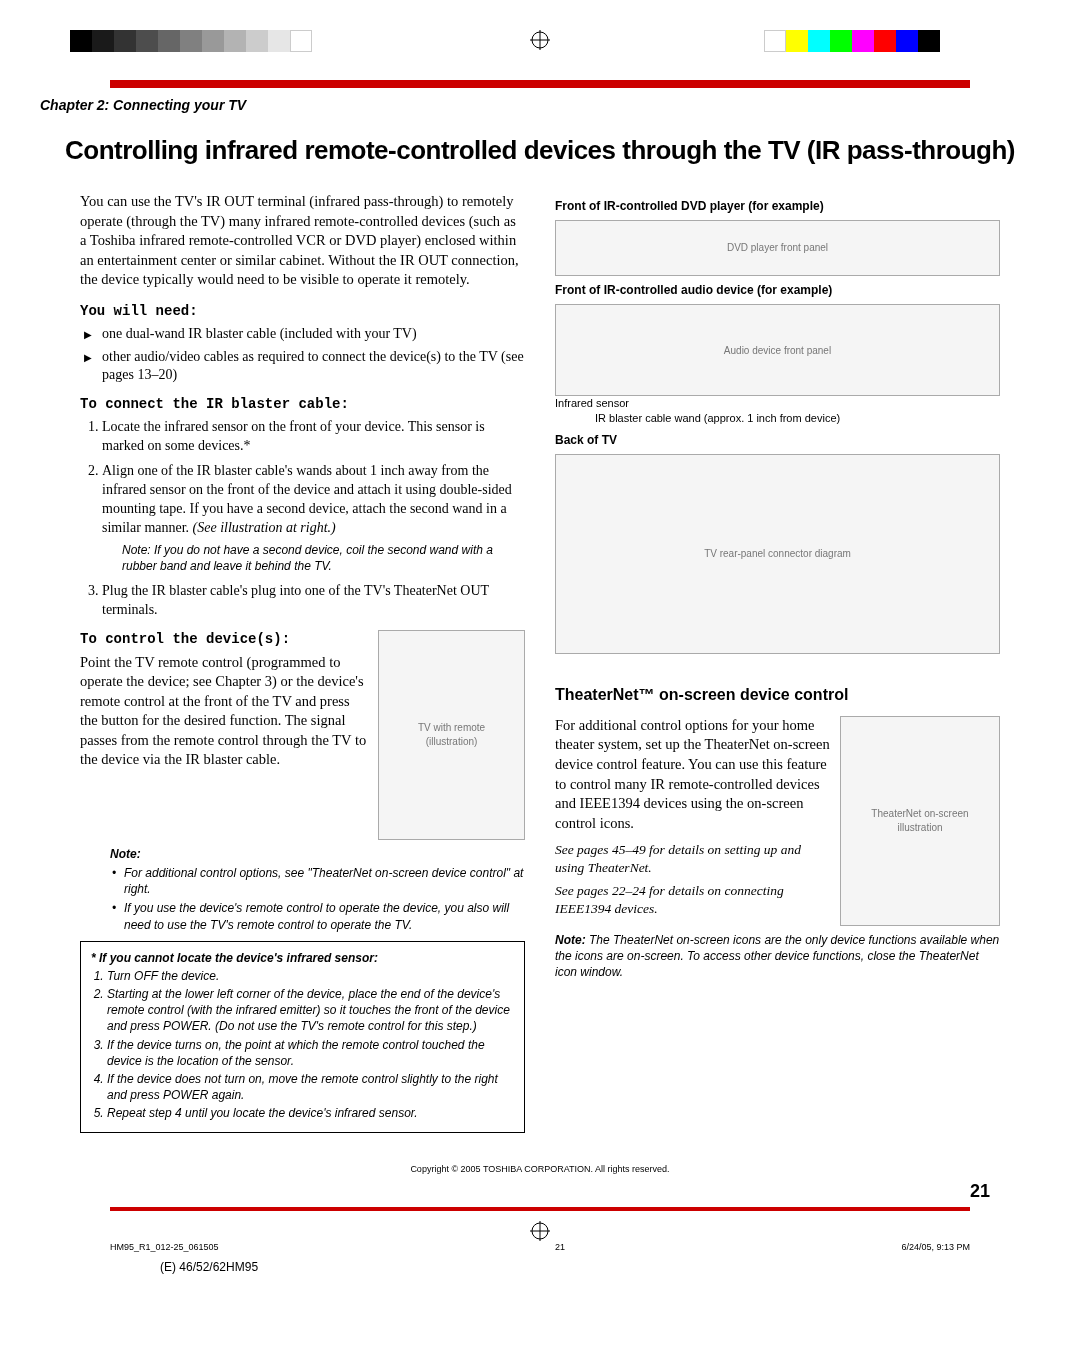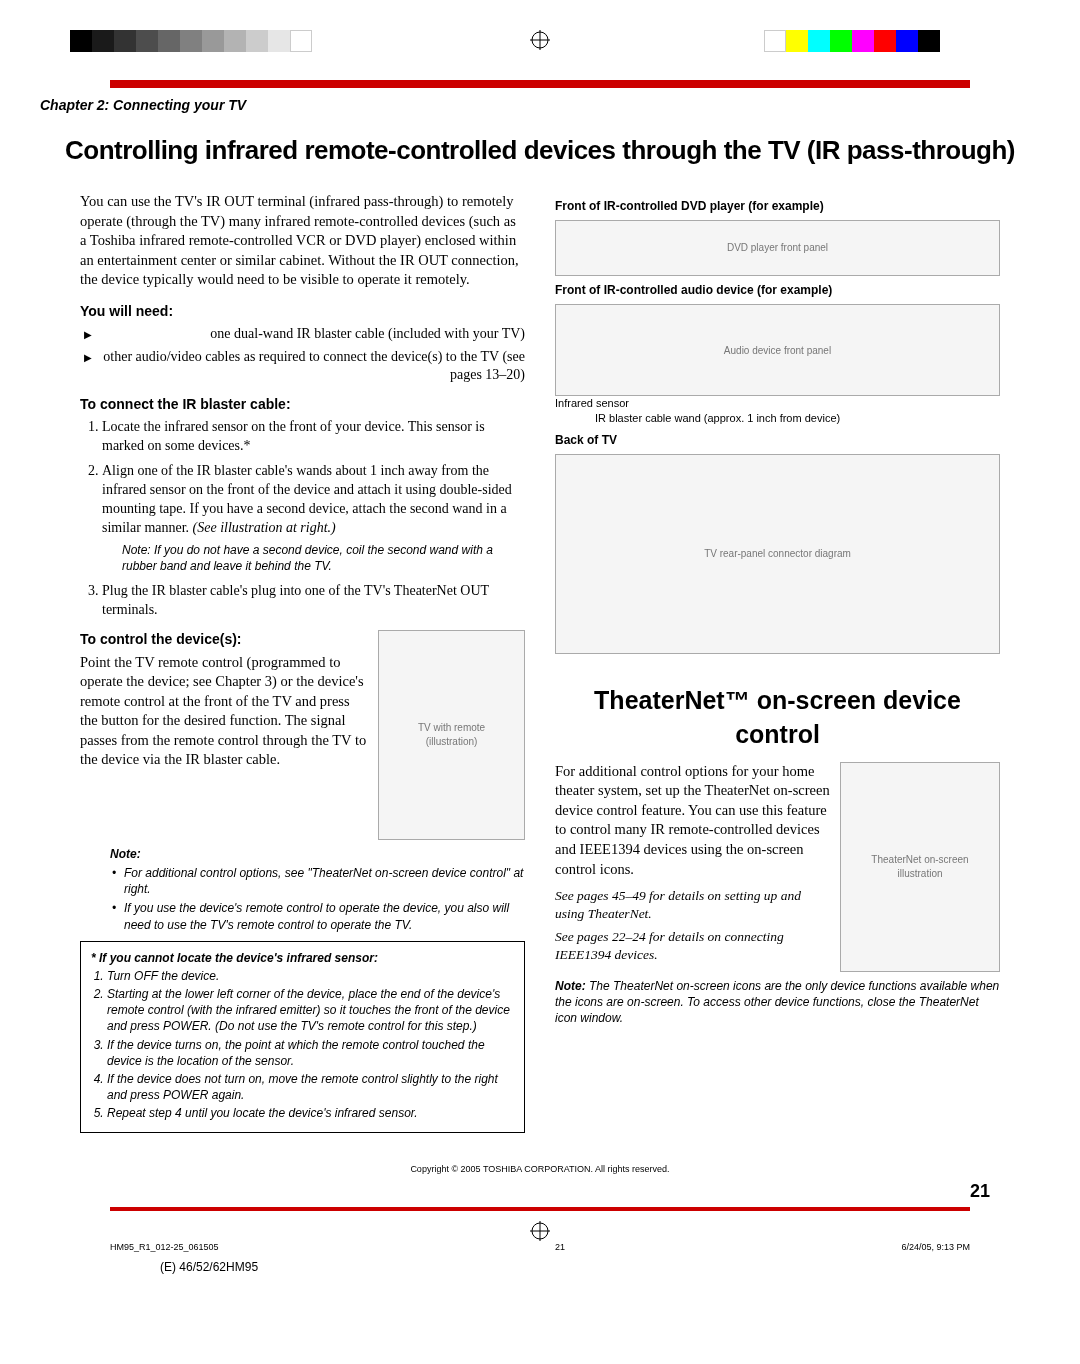--- a/index.html
+++ b/index.html
@@ -19,23 +19,23 @@
   .colorbar { position:absolute; right:100px; top:0; display:flex; }
   .colorbar div { width:22px; height:22px; }
   .graybar { position:absolute; left:30px; top:0; display:flex; }
   .graybar div { width:22px; height:22px; }
   .accentbar { height: 8px; background: #c00; width: 86%; margin: 20px auto 8px auto; }
   .chapter { text-align:left; font-family: Arial, Helvetica, sans-serif; font-weight:bold; font-style:italic; font-size:14px; margin-bottom:18px; }
   h1 { font-family: Arial, Helvetica, sans-serif; font-weight:bold; font-size:26px; text-align:center; letter-spacing:-0.5px; margin-bottom:24px; }
   .cols { display:flex; gap:30px; width:92%; margin:0 auto; }
   .col { flex:1; }
   .intro { font-family: 'Adobe Garamond Pro', Georgia, serif; font-size:14.5px; margin-bottom:12px; }
-  .subhead { font-family: Liberation Sans, sans-serif; font-weight:bold; font-size:14px; margin:10px 0 4px 0; }
+  .subhead { font-family: Liberation Mono, monospace; font-weight:bold; font-size:14px; margin:10px 0 4px 0; }
   .bulleted { margin-left:22px; }
-  .bulleted li { list-style:none; position:relative; margin-bottom:4px; padding-left:0;text-align:right; }
+  .bulleted li { list-style:none; position:relative; margin-bottom:4px; padding-left:0; }
   .bulleted li::before { content:"▶"; position:absolute; left:-18px; font-size:10px; top:3px; }
   .numbered { margin-left:22px; }
   .numbered li { margin-bottom:6px; }
   .illref { font-style:italic; }
   .note { font-style:italic; font-family: Arial, Helvetica, sans-serif; font-size:12px; margin:4px 0 8px 20px; }
   .noteblock { font-family: Arial, Helvetica, sans-serif; font-size:12px; font-style:italic; margin:6px 0 8px 30px; }
   .noteblock .nl { font-weight:bold; }
   .noteblock ul { margin-left:14px; margin-top:3px;}
   .noteblock ul li { list-style: none; position:relative; margin-bottom:3px; padding-left:0;}
   .noteblock ul li::before { content:"•"; position:absolute; left:-12px; }
@@ -44,21 +44,21 @@
   .sensorbox ol { margin-left:16px; margin-top:2px; }
   .sensorbox ol li { margin-bottom:2px; }
   .diag { border:1px solid #aaa; background:#f5f5f5; display:flex; align-items:center; justify-content:center; color:#777; font-family:Arial,sans-serif; font-size:10px; text-align:center; padding:12px; }
   .diag-dvd { height:56px; margin-top:6px; }
   .diag-audio { height:92px; margin-top:6px; }
   .diag-back { height:200px; margin-top:6px; }
   .diag-tvsmall { width:147px; height:210px; float:right; margin-left:8px; }
   .diag-tn { width:160px; height:210px; float:right; margin-left:8px; }
   .diaglabel { font-family: Arial, Helvetica, sans-serif; font-weight:bold; font-size:12px; margin-top:6px; }
   .diagcap { font-family: Arial, Helvetica, sans-serif; font-size:11px; }
-  h2 { font-family: Arial, Helvetica, sans-serif; font-weight:bold; font-size:25px; margin:30px 0 10px 0;text-align:center; }
+  h2 { font-family: Arial, Helvetica, sans-serif; font-weight:bold; font-size:16px; margin:30px 0 10px 0; }
   .para { font-family: Georgia, serif; font-size:14.5px; margin-bottom:8px; }
   .seeref { font-family: Georgia, serif; font-style:italic; font-size:13.5px; margin-bottom:4px; }
   .notebold { font-family: Arial, Helvetica, sans-serif; font-size:12px; font-style:italic; margin-top:6px; }
   .notebold .nb { font-weight:bold; }
   .cwrap::after { content:""; display:block; clear:both; }
   .copyright { text-align:center; font-family: Arial, sans-serif; font-size:9px; margin-top:30px; }
   .pagenum { text-align:right; font-family: Arial, sans-serif; font-weight:bold; font-size:18px; margin:4px 50px 0 0; }
   .accentbar2 { height: 4px; background: #c00; width: 86%; margin: 4px auto 10px auto; }
   .footer { display:flex; justify-content:space-between; font-family: Arial, sans-serif; font-size:9px; width:86%; margin:0 auto; }
   .model { font-family: Arial, sans-serif; font-size:12px; margin:6px 0 0 120px; }

